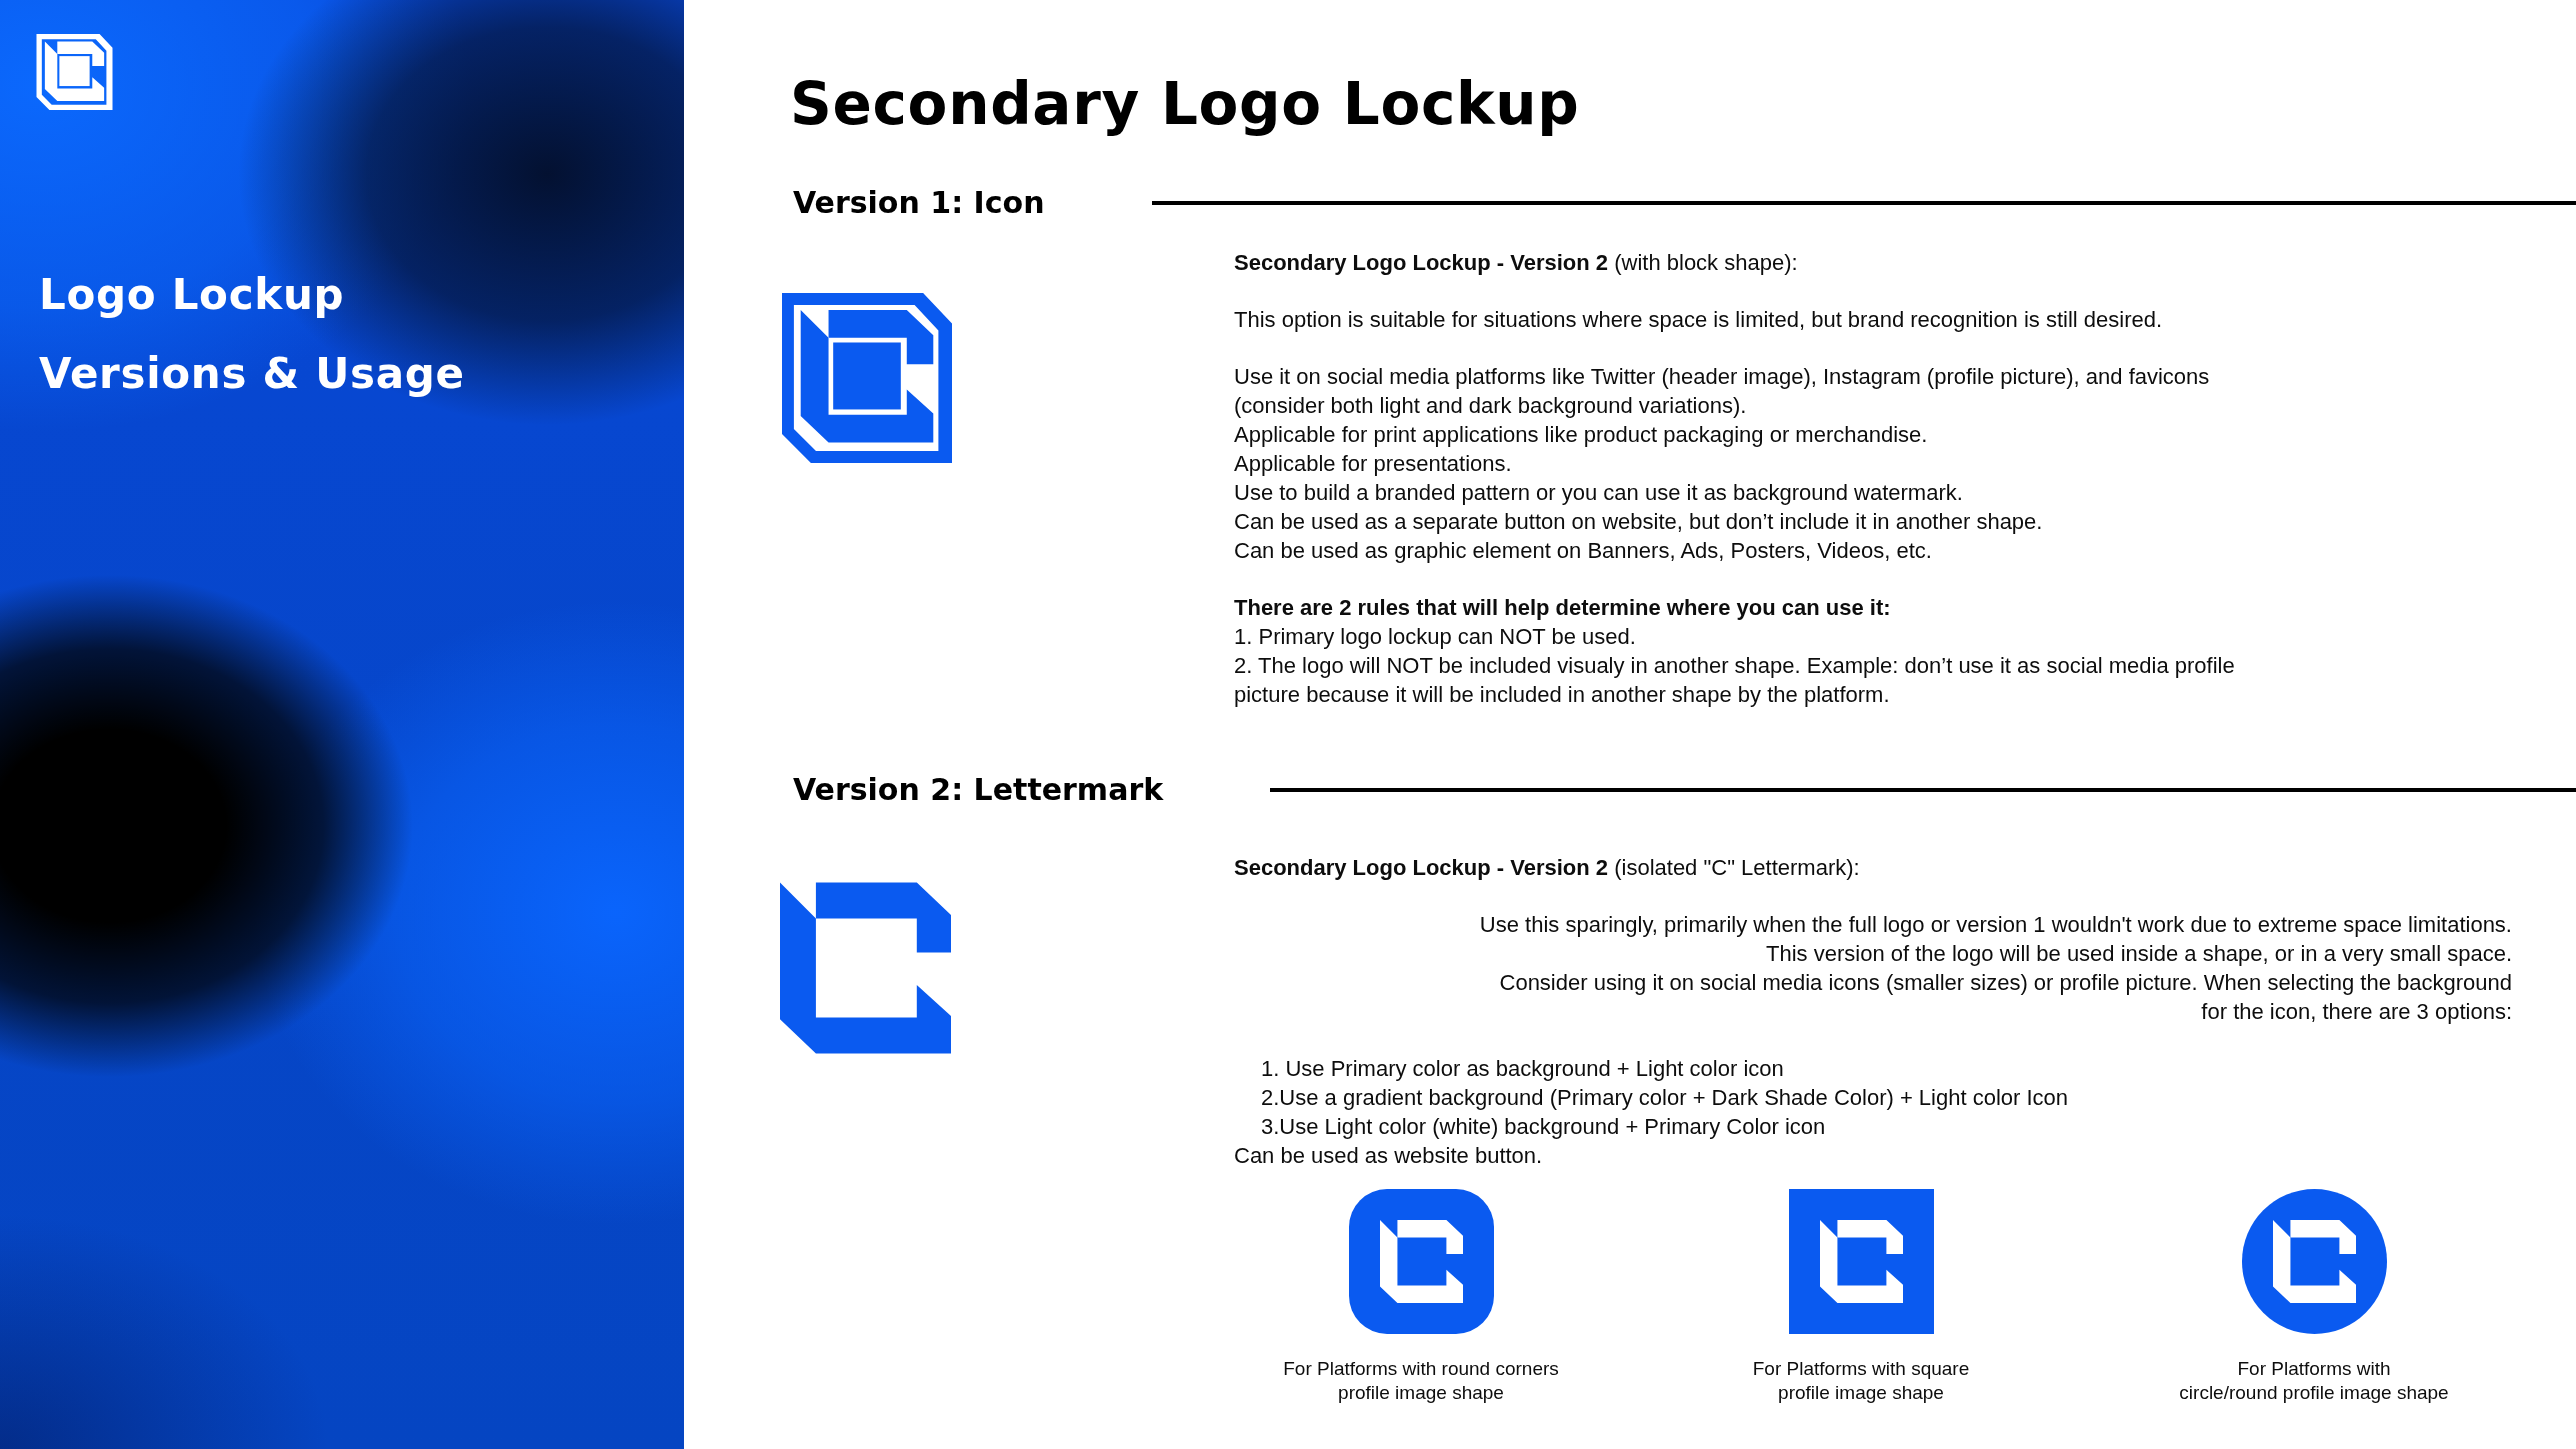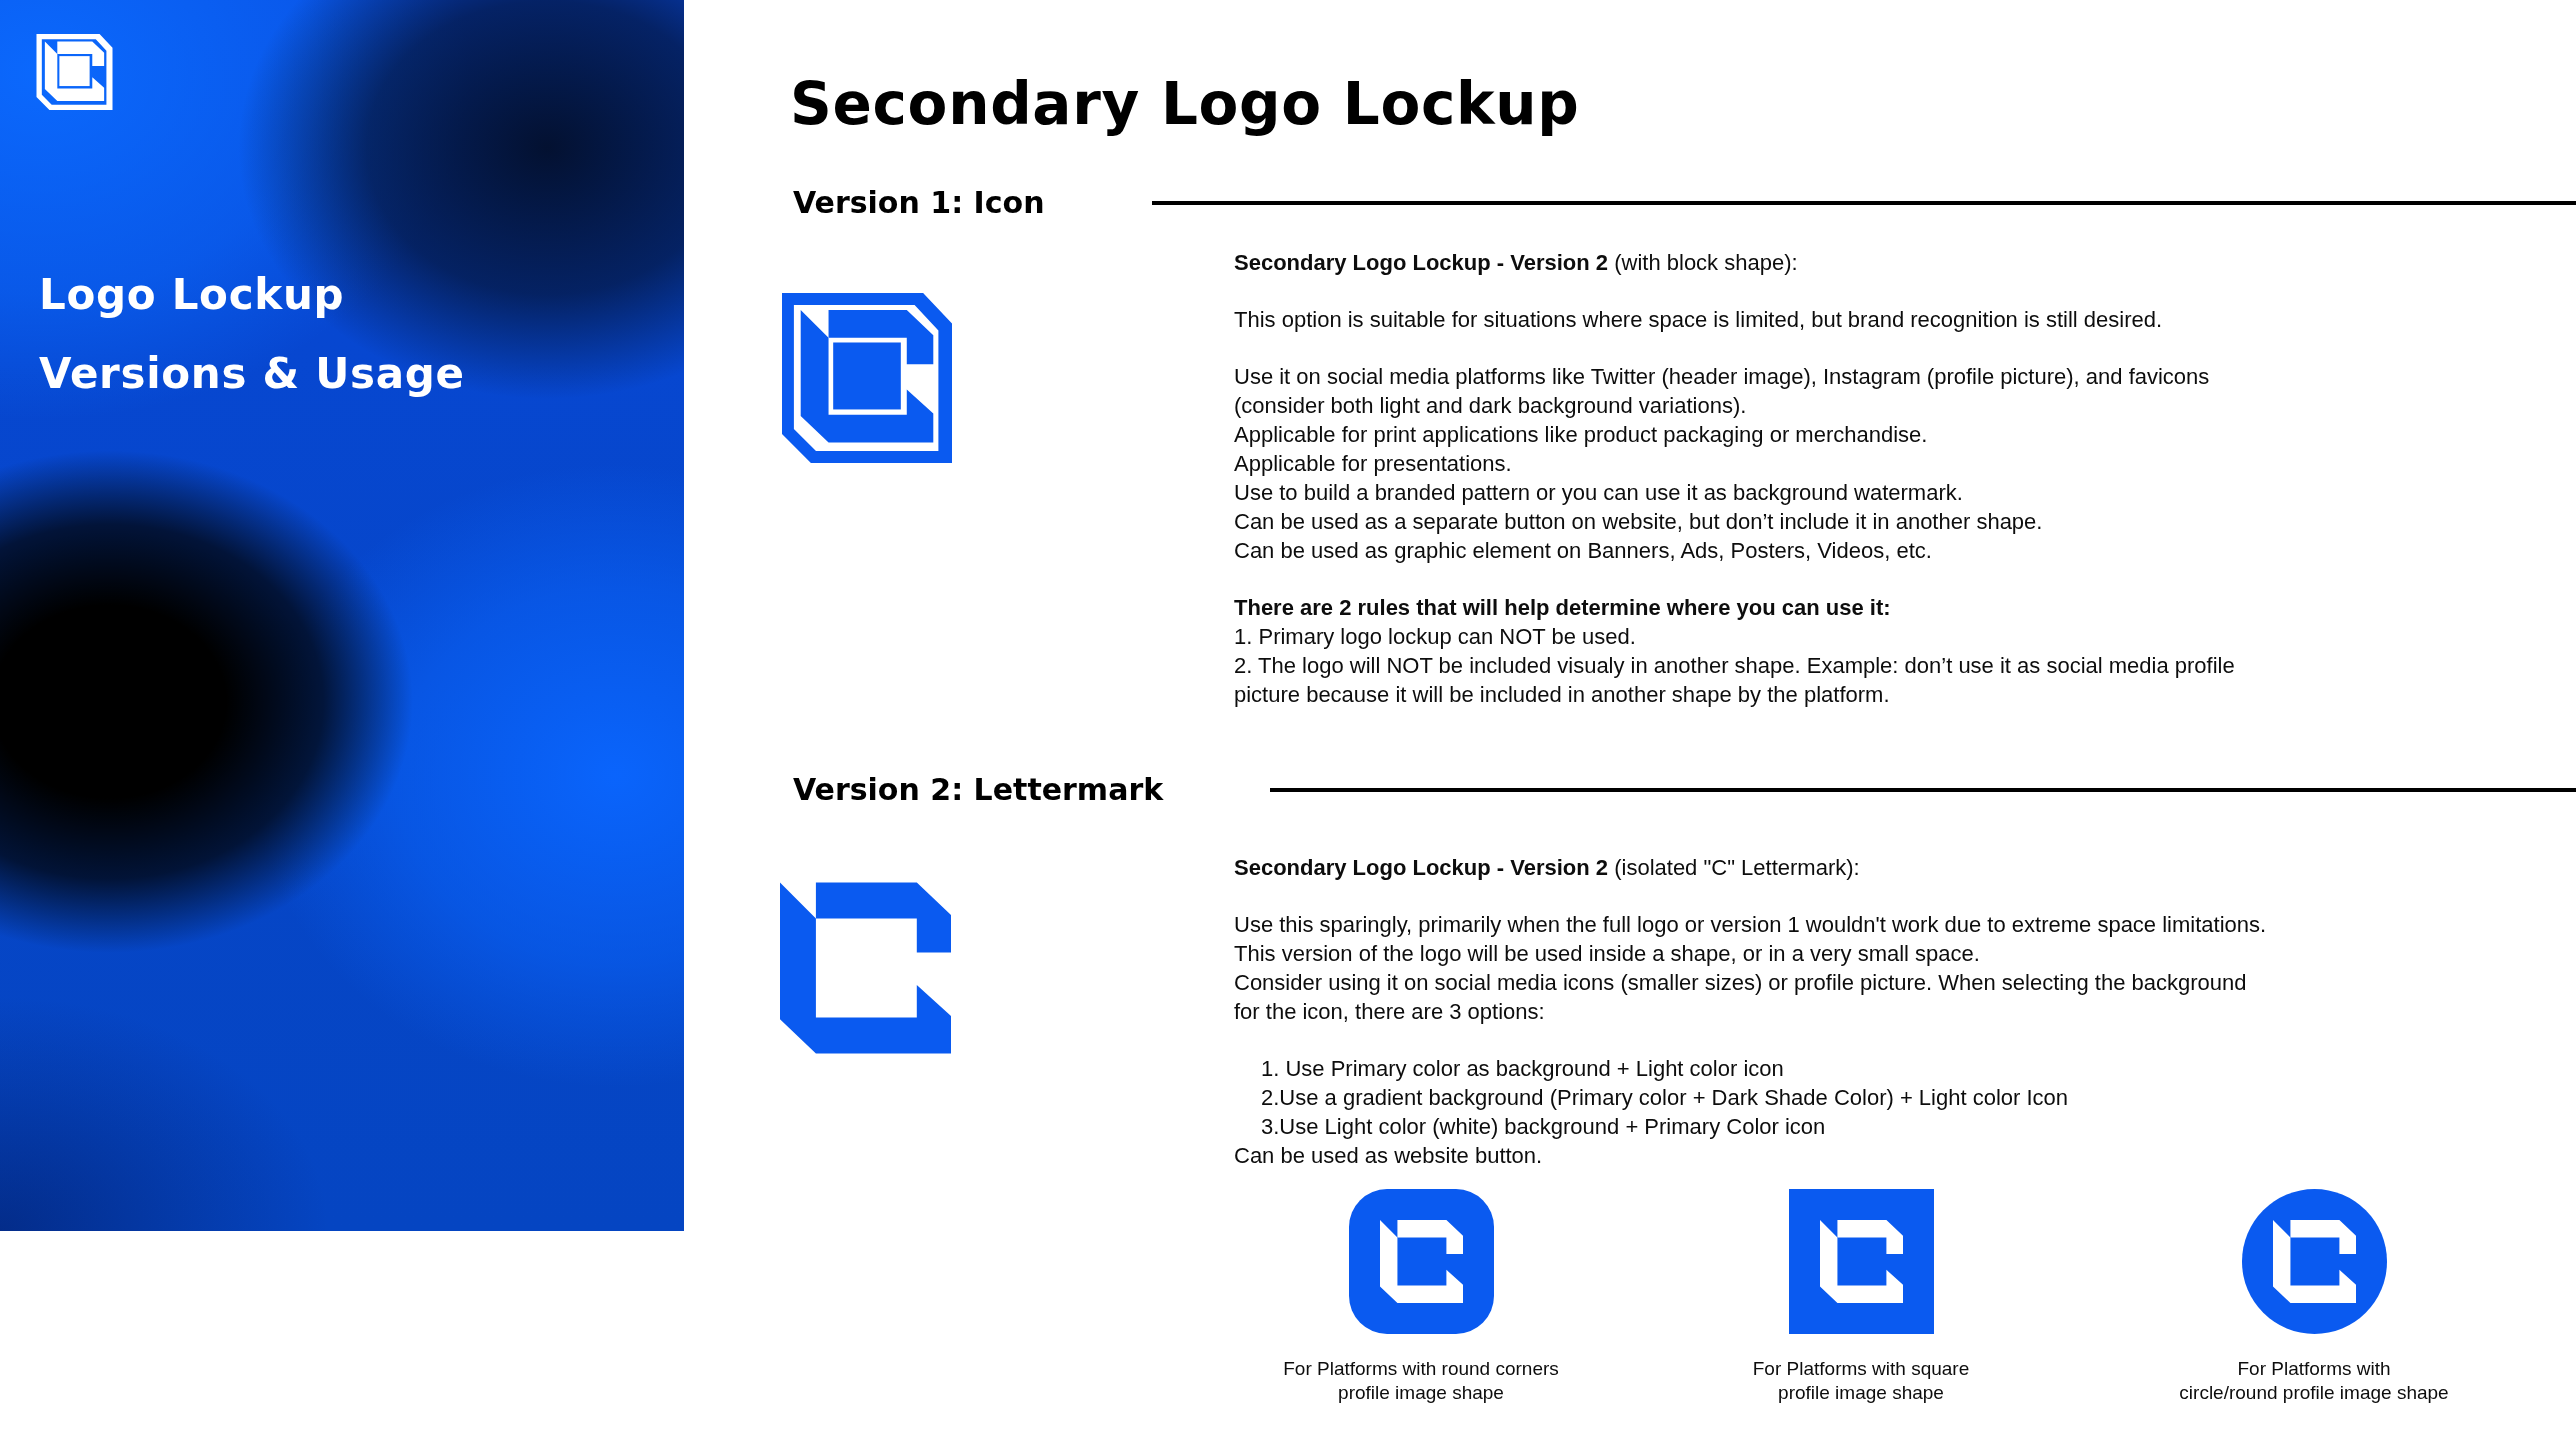--- a/index.html
+++ b/index.html
@@ -2,21 +2,21 @@
 <html style="--primary: #0A5AF0;font-size:10.7px"><head>
 <meta charset="utf-8">
 <style>
   html,body{margin:0;padding:0;background:#ffffff;}
   .canvas{
     position:relative;width:2576px;height:1449px;overflow:hidden;
     font-family:"Liberation Sans",sans-serif;color:#111;background:#ffffff;
   }
   
   .sidebar{
-    position:absolute;left:0;top:0;width:684px;height:1231px;
+    position:absolute;left:0;top:0;width:684px;height:1449px;
     background-color:#0546cd;
     background-image:
       radial-gradient(429px 349px at 80% 12%, rgba(3,14,40,0.95) 0%, rgba(3,14,40,0.65) 42%, rgba(3,14,40,0) 72%),
       radial-gradient(389px 322px at 16% 57%, #000 0%, #000 30%, rgba(0,0,0,0.72) 55%, rgba(0,0,0,0) 78%),
       radial-gradient(483px 416px at 90% 63%, rgba(10,102,255,0.95) 0%, rgba(10,102,255,0.5) 45%, rgba(10,102,255,0) 75%),
       radial-gradient(550px 443px at 6% 6%, rgba(11,106,255,0.95) 0%, rgba(11,106,255,0.5) 50%, rgba(11,106,255,0) 78%),
       radial-gradient(470px 335px at 0% 100%, rgba(2,24,92,0.55) 0%, rgba(2,24,92,0) 70%),
       linear-gradient(180deg,#0848d8 0%,#0646c9 55%,#0545c2 100%);
   }
   .sidebar-logo{position:absolute;left:36px;top:34px;width:77px;height:76px;}
@@ -46,21 +46,21 @@
   
   .text-block{position:absolute;left:550px;width:1278px;font-size:22px;line-height:29px;color:#0d0d0d;}
   .text-v1{top:248px;}
   .text-v2{top:853px;}
   .text-block p{margin:0 0 28px 0;}
   .text-block p:last-child{margin-bottom:0;}
   .multiline{white-space:pre-line;}
   .block{display:block;}
   b{font-weight:700;}
   .options{padding-left:27px;margin:0;}
-  .no-gap{margin:0;}
+  .no-gap{margin:0;text-align:right;}
   
   .example{position:absolute;top:1189px;width:282px;text-align:center;}
   .example.ex1{left:596px;}
   .example.ex2{left:1036px;}
   .example.ex3{left:1489px;}
   .ex-icon{
     width:145px;height:145px;margin:0 auto;
     display:flex;align-items:center;justify-content:center;
     background:var(--primary,#0A5AF0);
   }

